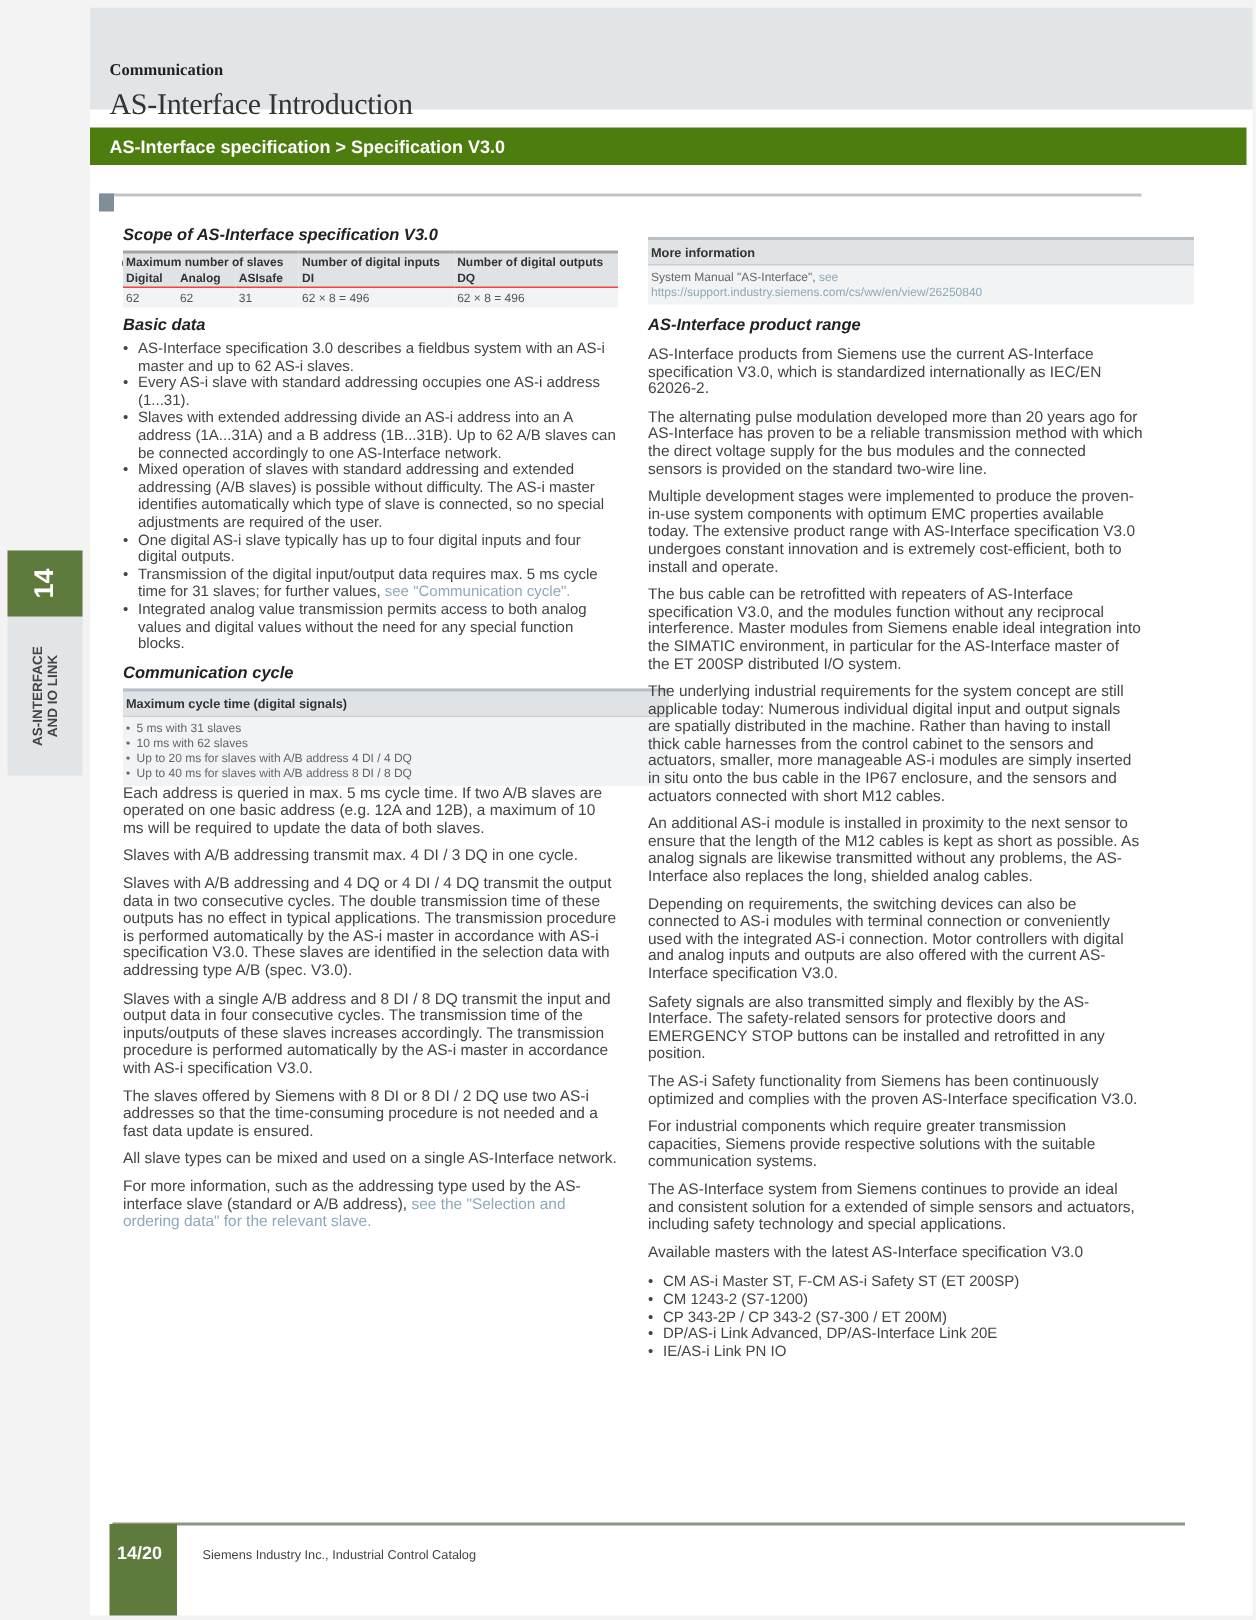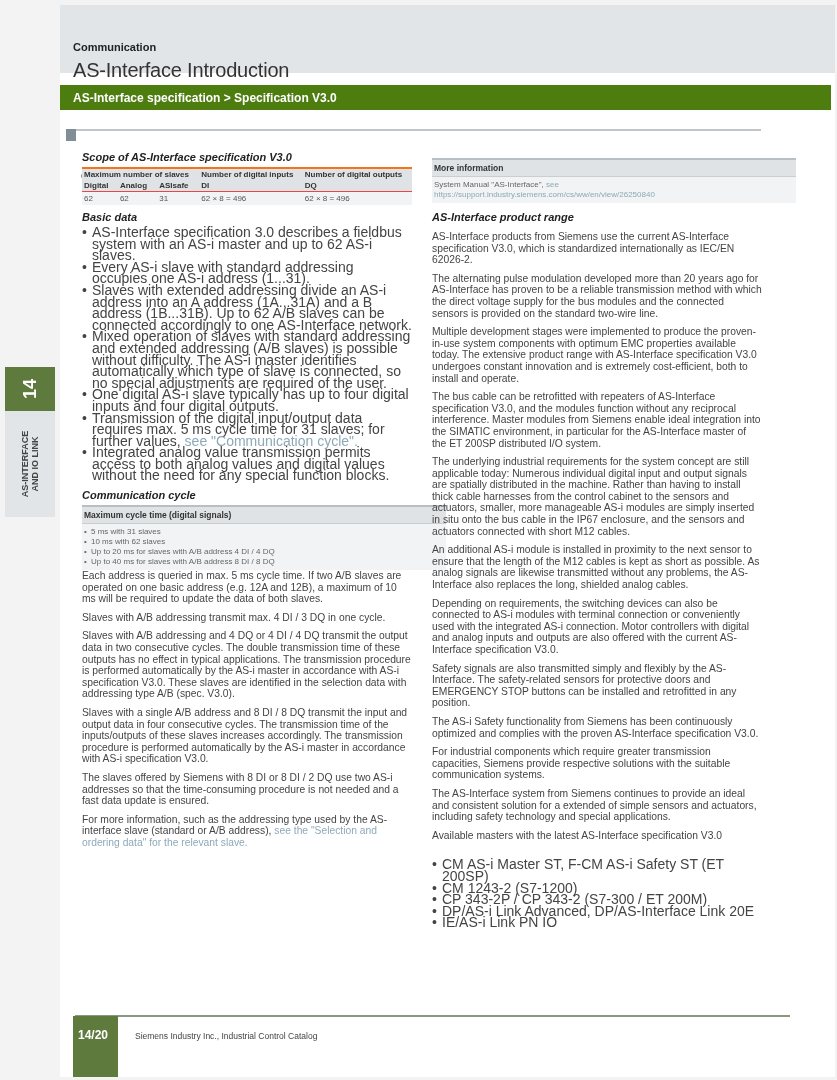--- a/index.html
+++ b/index.html
@@ -1,40 +1,40 @@
 <!DOCTYPE html>
 <html><head>
 <meta charset="utf-8">
 <style>
   * { box-sizing: border-box; margin: 0; padding: 0; }
   html, body { width: 837px; height: 1080px; background: #f3f3f3; overflow: hidden; }
   body { position: relative; font-family: "Liberation Sans", sans-serif; color: #3a3a3a; }
 
   .page { position: absolute; left: 60px; top: 5px; width: 775px; height: 1072px; background: #ffffff; }
-  .header-band { position: absolute; left: 0; top: 0; width: 775px; height: 68px; background: #e1e5e8; }
+  .header-band { position: absolute; left: 0; top: 0; width: 775px; height: 68px; background: #e1e5e8; font-family: Liberation Serif, serif; }
   .section-label { position: absolute; left: 13px; top: 36px; font-size: 11px; font-weight: bold; color: #222; }
   .page-title { position: absolute; left: 13px; top: 54px; font-size: 20px; color: #333; font-weight: normal; letter-spacing: -0.2px; }
   .breadcrumb-bar { position: absolute; left: 0; top: 80px; width: 771px; height: 25px; background: #4d7c0f; }
   .breadcrumb { position: absolute; left: 13px; top: 6px; font-size: 12px; font-weight: bold; color: #ffffff; }
 
   .overview-rule { position: absolute; left: 6px; top: 124px; width: 695px; height: 2px; background: #bfc5c9; }
   .overview-marker { position: absolute; left: 6px; top: 124px; width: 10px; height: 12px; background: #7f8e97; }
   .overview-title { position: absolute; left: 21px; top: 125px; font-size: 11px; font-weight: bold; color: #222; margin-top: 40px; }
 
   .col-left { position: absolute; left: 22px; top: 146px; width: 330px; }
   .col-right { position: absolute; left: 372px; top: 153px; width: 330px; }
 
   .sub-heading { font-size: 11px; font-weight: bold; font-style: italic; color: #222; margin-bottom: 4px; }
 
   table.scope { width: 330px; border-collapse: collapse; font-size: 8px; margin-bottom: 6px; }
   table.scope th { background: #dfe3e6; text-align: left; font-weight: bold; color: #333; padding: 1px 2px; vertical-align: bottom; line-height: 9px; }
-  table.scope thead tr:first-child th { border-top: 2px solid #f97316; }
+  table.scope thead tr:first-child th { border-top: 2px solid #a3a3a3; }
   table.scope td { background: #f1f3f4; padding: 2px 2px; color: #555; border-top: 1px solid #ef4444; }
 
-  ul.bullets { list-style: none; font-size: 14px; line-height: 11.6px; color: #444; margin-bottom: 7px; }
+  ul.bullets { list-style: none; font-size: 10px; line-height: 11.6px; color: #444; margin-bottom: 7px; }
   ul.bullets li { position: relative; padding-left: 10px; }
   ul.bullets li::before { content: "•"; position: absolute; left: 0; top: 0; color: #444; }
   .link { color: #8da9b8; }
 
   .info-box { width: 364px; margin-bottom: 0; }
   .info-head { background: #dfe3e6; border-top: 2px solid #b9c0c5; font-size: 8.5px; font-weight: bold; color: #333; padding: 3px 2px; }
   .info-body { background: #f1f3f4; font-size: 8px; color: #666; padding: 3px 2px; line-height: 10px; border-top: 1px solid #c9ced2; }
   .info-body ul { list-style: none; }
   .info-body li { position: relative; padding-left: 7px; }
   .info-body li::before { content: "•"; position: absolute; left: 0; top: 0; }
@@ -115,20 +115,21 @@
           <li>Up to 20 ms for slaves with A/B address 4 DI / 4 DQ</li>
           <li>Up to 40 ms for slaves with A/B address 8 DI / 8 DQ</li>
         </ul>
       </div>
     </div>
     <p class="para">Each address is queried in max. 5 ms cycle time. If two A/B slaves are operated on one basic address (e.g. 12A and 12B), a maximum of 10 ms will be required to update the data of both slaves.</p>
     <p class="para">Slaves with A/B addressing transmit max. 4 DI / 3 DQ in one cycle.</p>
     <p class="para">Slaves with A/B addressing and 4 DQ or 4 DI / 4 DQ transmit the output data in two consecutive cycles. The double transmission time of these outputs has no effect in typical applications. The transmission procedure is performed automatically by the AS-i master in accordance with AS-i specification V3.0. These slaves are identified in the selection data with addressing type A/B (spec. V3.0).</p>
     <p class="para">Slaves with a single A/B address and 8 DI / 8 DQ transmit the input and output data in four consecutive cycles. The transmission time of the inputs/outputs of these slaves increases accordingly. The transmission procedure is performed automatically by the AS-i master in accordance with AS-i specification V3.0.</p>
     <p class="para">The slaves offered by Siemens with 8 DI or 8 DI / 2 DQ use two AS-i addresses so that the time-consuming procedure is not needed and a fast data update is ensured.</p>
+    <p class="para">All slave types can be mixed and used on a single AS-Interface network.</p>
     <p class="para"><span>For more information, such as the addressing type used by the AS-interface slave (standard or A/B address), </span><span class="link">see the "Selection and ordering data" for the relevant slave.</span></p>
   </div>
 
   <div class="col-right">
     <div class="info-box">
       <div class="info-head">More information</div>
       <div class="info-body">
         <span>System Manual "AS-Interface", </span><span class="link">see</span><br>
         <span class="link">https://support.industry.siemens.com/cs/ww/en/view/26250840</span>
       </div>
@@ -138,21 +139,21 @@
     <p class="para">The alternating pulse modulation developed more than 20 years ago for AS-Interface has proven to be a reliable transmission method with which the direct voltage supply for the bus modules and the connected sensors is provided on the standard two-wire line.</p>
     <p class="para">Multiple development stages were implemented to produce the proven-in-use system components with optimum EMC properties available today. The extensive product range with AS-Interface specification V3.0 undergoes constant innovation and is extremely cost-efficient, both to install and operate.</p>
     <p class="para">The bus cable can be retrofitted with repeaters of AS-Interface specification V3.0, and the modules function without any reciprocal interference. Master modules from Siemens enable ideal integration into the SIMATIC environment, in particular for the AS-Interface master of the ET 200SP distributed I/O system.</p>
     <p class="para">The underlying industrial requirements for the system concept are still applicable today: Numerous individual digital input and output signals are spatially distributed in the machine. Rather than having to install thick cable harnesses from the control cabinet to the sensors and actuators, smaller, more manageable AS-i modules are simply inserted in situ onto the bus cable in the IP67 enclosure, and the sensors and actuators connected with short M12 cables.</p>
     <p class="para">An additional AS-i module is installed in proximity to the next sensor to ensure that the length of the M12 cables is kept as short as possible. As analog signals are likewise transmitted without any problems, the AS-Interface also replaces the long, shielded analog cables.</p>
     <p class="para">Depending on requirements, the switching devices can also be connected to AS-i modules with terminal connection or conveniently used with the integrated AS-i connection. Motor controllers with digital and analog inputs and outputs are also offered with the current AS-Interface specification V3.0.</p>
     <p class="para">Safety signals are also transmitted simply and flexibly by the AS-Interface. The safety-related sensors for protective doors and EMERGENCY STOP buttons can be installed and retrofitted in any position.</p>
     <p class="para">The AS-i Safety functionality from Siemens has been continuously optimized and complies with the proven AS-Interface specification V3.0.</p>
     <p class="para">For industrial components which require greater transmission capacities, Siemens provide respective solutions with the suitable communication systems.</p>
     <p class="para">The AS-Interface system from Siemens continues to provide an ideal and consistent solution for a extended of simple sensors and actuators, including safety technology and special applications.</p>
-    <p class="para" style="margin-bottom:18px;">Available masters with the latest AS-Interface specification V3.0</p>
+    <p class="para" style="margin-bottom:8px;">Available masters with the latest AS-Interface specification V3.0</p>
     <ul class="bullets">
       <li>CM AS-i Master ST, F-CM AS-i Safety ST (ET 200SP)</li>
       <li>CM 1243-2 (S7-1200)</li>
       <li>CP 343-2P / CP 343-2 (S7-300 / ET 200M)</li>
       <li>DP/AS-i Link Advanced, DP/AS-Interface Link 20E</li>
       <li>IE/AS-i Link PN IO</li>
     </ul>
   </div>
 </div>
 

